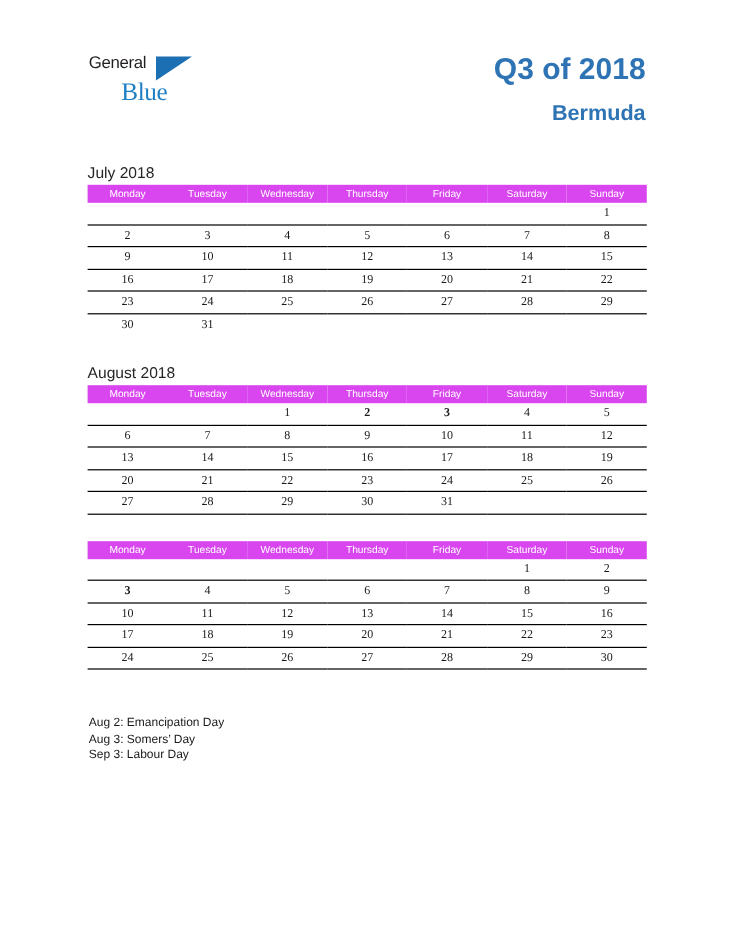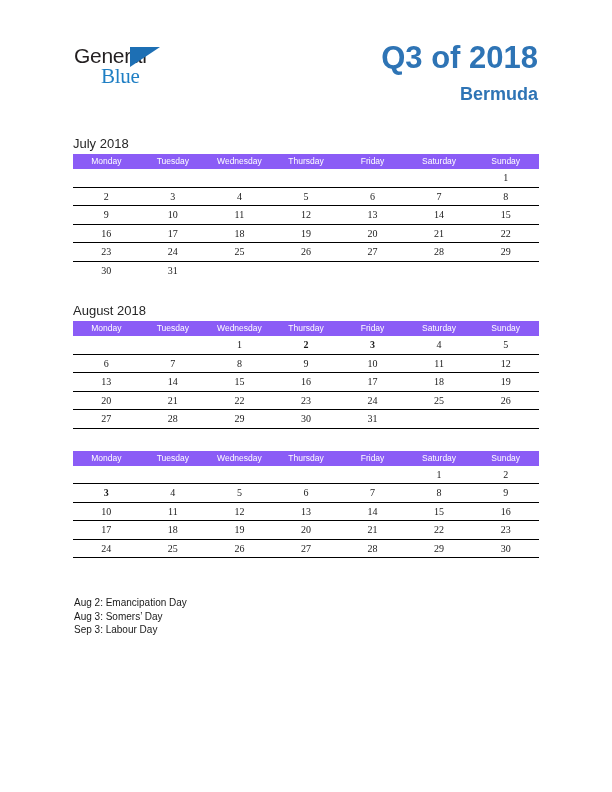--- a/index.html
+++ b/index.html
@@ -28,21 +28,21 @@
     position: absolute;
     left: 74px;
     top: 44px;
     width: 120px;
     height: 46px;
   }
   .logo-general {
     position: absolute;
     left: 0;
     top: 0;
-    font-size: 21px;
+    font-size: 14px;
     letter-spacing: -0.3px;
     color: #231f20;
     font-family: "Liberation Sans", sans-serif;
   }
   .logo-blue {
     position: absolute;
     left: 27px;
     top: 20px;
     font-size: 21px;
     letter-spacing: -0.3px;
@@ -59,21 +59,21 @@
     border-bottom: 20px solid transparent;
   }
 
   .title-block {
     position: absolute;
     right: 74px;
     top: 40px;
     text-align: right;
   }
   .quarter-title {
-    font-size: 31px;
+    font-size: 25px;
     font-weight: bold;
     color: #2e74b5;
     line-height: 36px;
     letter-spacing: 0px;
     white-space: nowrap;
   }
   .country-title {
     font-size: 18px;
     font-weight: bold;
     color: #2e74b5;
@@ -100,21 +100,21 @@
     height: 20px;
     line-height: 20px;
     font-family: "Liberation Sans", sans-serif;
   }
   table.cal {
     width: 466px;
     border-collapse: collapse;
     table-layout: fixed;
   }
   table.cal th {
-    background: #8b5cf6;
+    background: #d946ef;
     color: #ffffff;
     font-size: 8.5px;
     font-weight: normal;
     height: 15px;
     line-height: 15px;
     text-align: center;
     padding: 0;
     border: none;
   }
   table.cal td {

